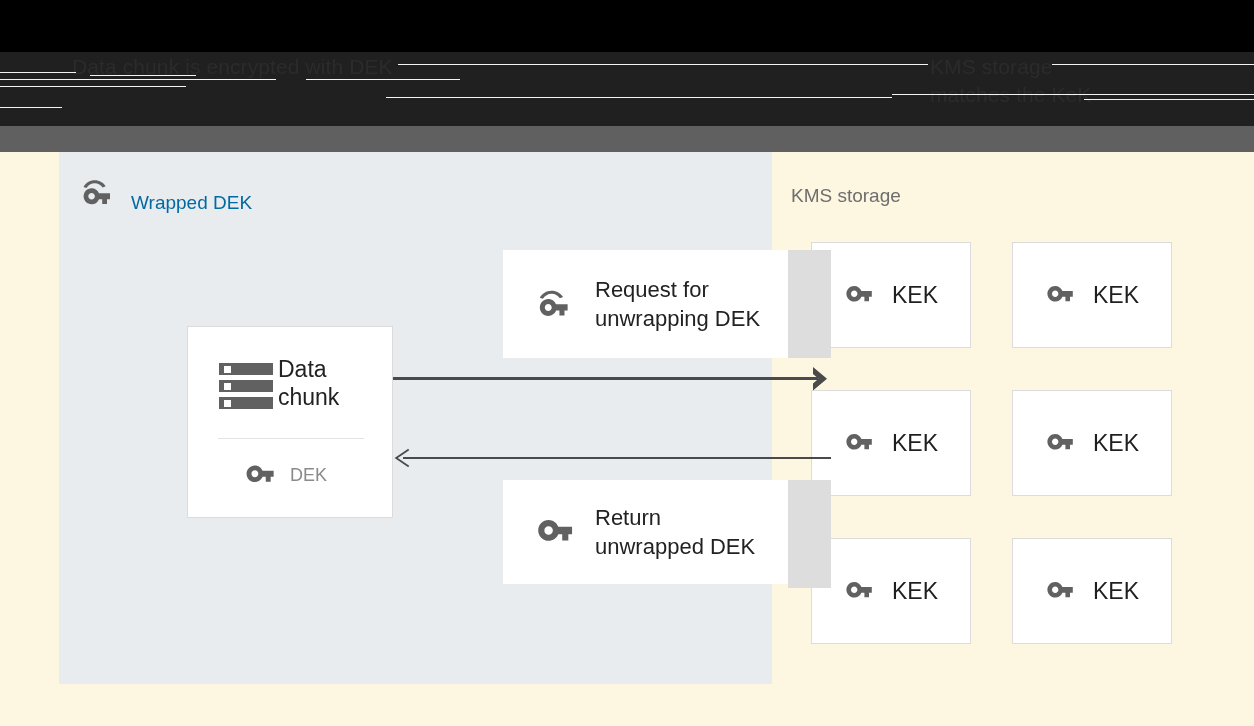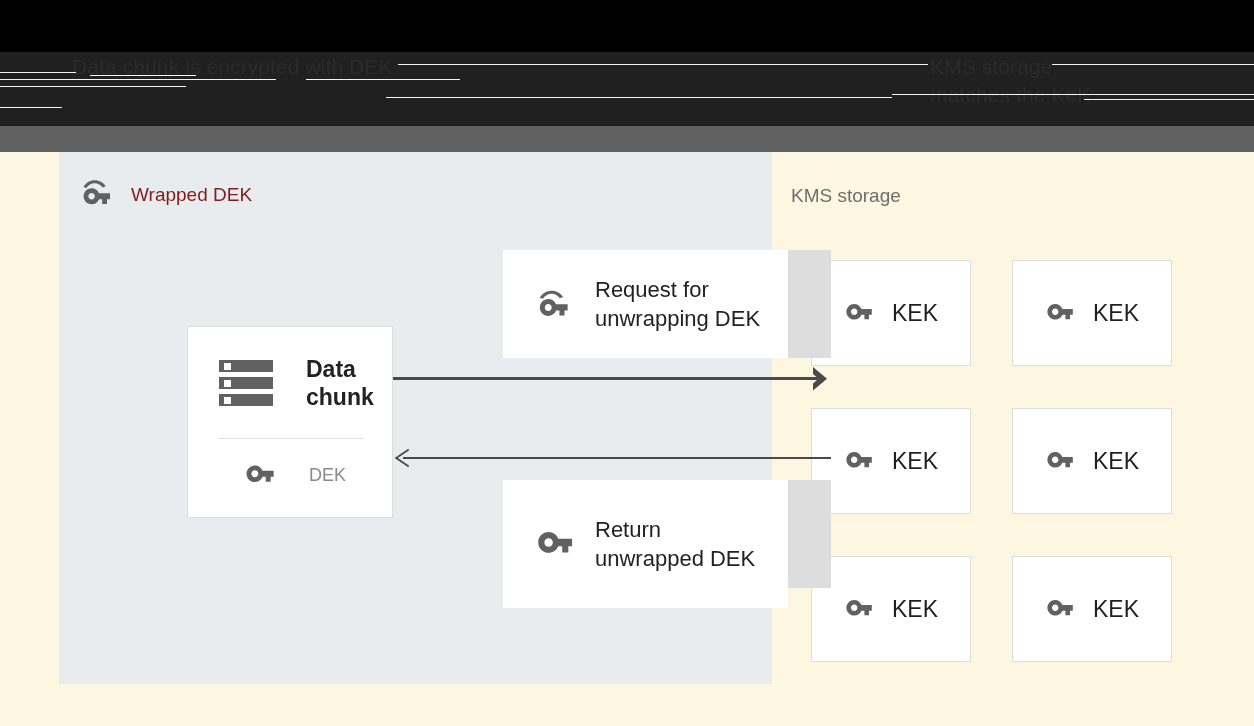--- a/index.html
+++ b/index.html
@@ -68,24 +68,25 @@
 
   
   .panel-wrapped {
     position: absolute;
     left: 59px; top: 0px;
     width: 713px; height: 532px;
     background: #e8ecef;
   }
   .panel-title {
     position: absolute;
-    color: #7f1d1d;
+    color: #0369a1;
     font-size: 19px;
     line-height: 22px;
     white-space: nowrap;
+    margin-top: 8px;
   }
   .panel-wrapped .panel-title { left: 72px; top: 32px; }
 
   .wrapped-head-icon {
     position: absolute;
     left: 20px; top: 26px;
   }
 
   
   .kms-title {
@@ -118,36 +119,35 @@
     left: 444px; top: 98px;
     width: 285px; height: 108px;
     border: none;
   }
   .shadow-request {
     left: 729px; top: 98px;
     width: 43px; height: 108px;
   }
   .card-return {
     left: 444px; top: 328px;
-    width: 285px; height: 128px;
+    width: 285px; height: 104px;
     border: none;
   }
   .shadow-return {
     left: 729px; top: 328px;
     width: 43px; height: 108px;
   }
 
   
   .chunk-row {
     position: absolute;
     left: 30px; top: 28px;
     display: flex;
-    align-items: center;
-    gap: 32px;
-    font-weight: bold;
+    align-items: flex-end;
+    gap: 4px;
   }
   .chunk-label {
     color: #222222;
     font-size: 23px;
     line-height: 28px;
     white-space: pre-line;
   }
   .card-divider {
     position: absolute;
     left: 30px; top: 111px;
@@ -158,21 +158,20 @@
     position: absolute;
     left: 56px; top: 136px;
     display: flex;
     align-items: center;
     gap: 14px;
   }
   .dek-label {
     color: #8a8a8a;
     font-size: 18px;
     line-height: 22px;
-    margin-left: 19px;
   }
 
   
   .msg-row {
     position: absolute;
     left: 32px; top: 50%;
     transform: translateY(-50%);
     display: flex;
     align-items: center;
     gap: 20px;
@@ -205,21 +204,21 @@
     position: absolute;
     left: 334px; top: 296px;
   }
 
   
   .kek-card {
     position: absolute;
     background: #ffffff;
     border: 1px solid #dcdcdc;
     box-sizing: border-box;
-    width: 160px; height: 106px; margin-top: 18px;
+    width: 160px; height: 106px;
   }
   .kek-inner {
     position: absolute;
     left: 0; top: 0;
     width: 100%; height: 100%;
     display: flex;
     align-items: center;
     justify-content: center;
     gap: 18px;
   }

